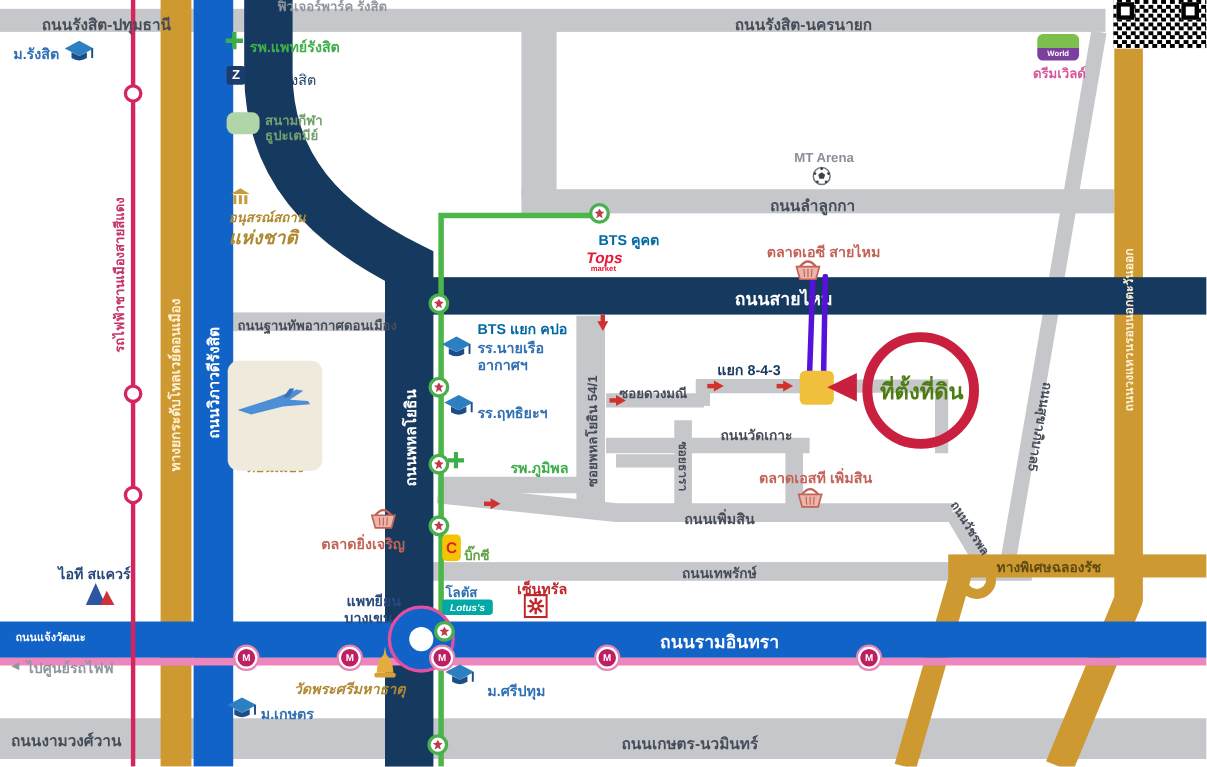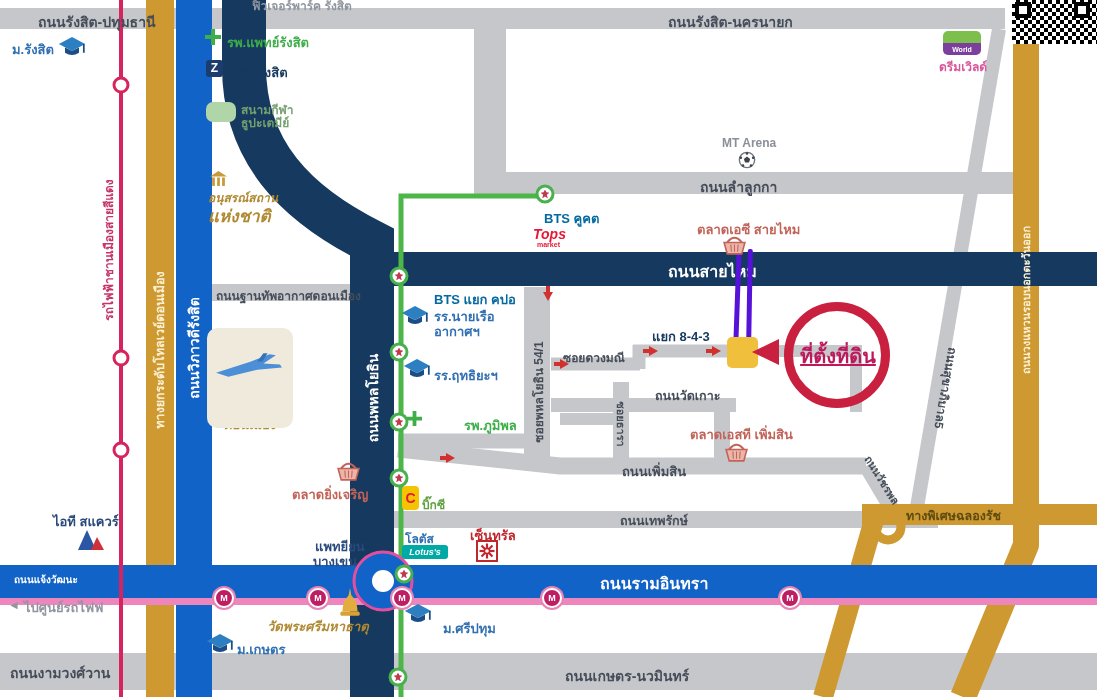--- a/index.html
+++ b/index.html
@@ -47,21 +47,21 @@
   .lotus{width:46px;height:14px;background:#00A9A5;border-radius:3px;color:#fff;
          font:700 italic 9px/14px "Liberation Sans",sans-serif;text-align:center;}
   .tops{color:#E51937;font:800 italic 14px/14px "Liberation Sans",sans-serif;}
   .tops small{display:block;font:700 7px/7px "Liberation Sans",sans-serif;margin-left:4px;}
   .purple{position:absolute;z-index:4;width:5px;background:#5712D9;border-radius:2px;}
   .site-sq{position:absolute;z-index:4;width:31px;height:31px;background:#F0C03C;border-radius:5px;}
   .site-circle{position:absolute;z-index:5;width:106px;height:106px;border:9px solid #C9203F;
                border-radius:50%;box-sizing:border-box;}
   .site-tail{position:absolute;z-index:5;width:0;height:0;border-top:13px solid transparent;
              border-bottom:13px solid transparent;border-right:27px solid #C9203F;}
-  .site-text{position:absolute;z-index:6;font:700 20px "Liberation Sans",sans-serif;color:#be185d;text-decoration:underline;}
+  .site-text{position:absolute;z-index:6;font:700 20px "Liberation Sans",sans-serif;color:#4d7c0f;}
 </style>
 </head>
 <body>
 
 <div id="stage">
 
   <svg id="roads" width="1097" height="697" viewBox="0 0 1097 697">
 
     <rect x="0" y="8" width="1005" height="21" fill="#C6C7CB"></rect>
     <path d="M999,29 L917,507" stroke="#C6C7CB" stroke-width="14" fill="none"></path>
@@ -181,21 +181,21 @@
   </div>
   <div class="lbl blu" style="left:12px;top:39px;">ม.รังสิต</div>
   <svg class="marker" style="left:58px;top:36px;" width="28" height="23">
       <use href="#cap"></use>
     </svg>
   <svg class="marker" style="left:205px;top:29px;" width="16" height="16" viewBox="0 0 16 16">
       <path d="M6,0 h4 v6 h6 v4 h-6 v6 h-4 v-6 h-6 v-4 h6 z" fill="#3DAE49"></path>
     </svg>
   <div class="lbl grnh" style="left:227px;top:32px;">รพ.แพทย์รังสิต</div>
   <div class="marker zlogo" style="left:206px;top:60px;">Z</div>
-  <div class="lbl nav" style="left:230px;top:62px;font-weight:700;">เซียร์รังสิต</div>
+  <div class="lbl nav" style="left:230px;top:62px;font-weight:400;">เซียร์รังสิต</div>
   <div class="marker stadium-pad" style="left:206px;top:102px;"></div>
   <div class="lbl" style="left:241px;top:100px;font-size:12px;color:#74A06F;">สนามกีฬา</div>
   <div class="lbl" style="left:241px;top:113px;font-size:12px;color:#74A06F;">ธูปะเตมีย์</div>
   <div class="marker dworld" style="left:943px;top:31px;">World</div>
   <div class="lbl" style="left:939px;top:57px;font-size:12px;color:#D9569B;">ดรีมเวิลด์</div>
 
   <div class="lbl redt rotu" style="left:108px;top:250px;font-size:12px;">รถไฟฟ้าชานเมืองสายสีแดง</div>
   <div class="lbl gldlt rotu" style="left:160px;top:350px;font-size:12.5px;">ทางยกระดับโทลเวย์ดอนเมือง</div>
   <div class="lbl w rotu" style="left:194px;top:348px;font-size:14px;">ถนนวิภาวดีรังสิต</div>
   <div class="lbl w rotu" style="left:373px;top:398px;font-size:14px;">ถนนพหลโยธิน</div>

